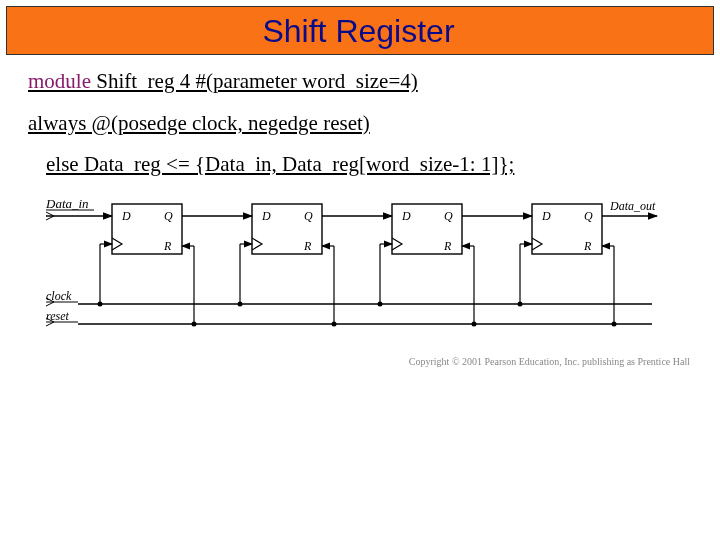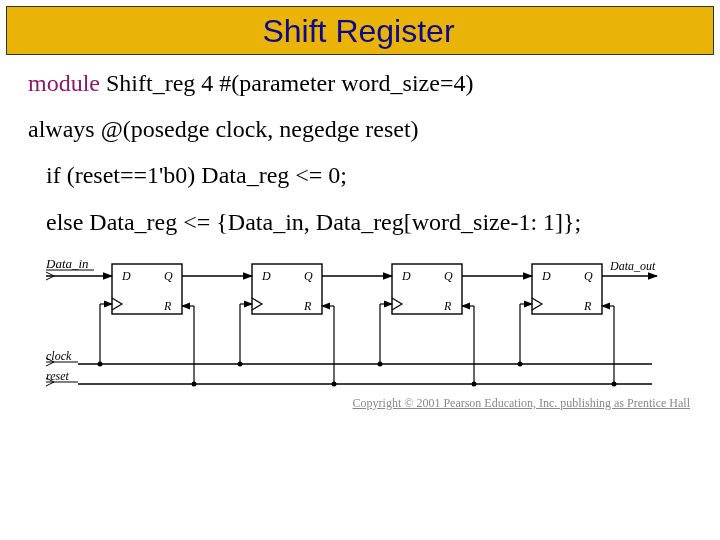--- a/index.html
+++ b/index.html
@@ -4,67 +4,66 @@
 <style>
   * { margin: 0; padding: 0; box-sizing: border-box; }
   body {
     width: 720px;
     height: 540px;
     background: #ffffff;
     font-family: "Times New Roman", serif;
     overflow: hidden;
   }
   .title-bar {
-    background: #eab308;
+    background: #f97316;
     border: 1px solid #333;
     margin: 6px 6px 0 6px;
     padding: 6px 3px 4px 0;
     text-align: center;
   }
   .title-bar h1 {
     font-family: "Comic Sans MS", cursive, sans-serif;
     font-size: 32px;
     font-weight: normal;
     color: #0a0a8a;
   }
   .code-area {
     padding: 10px 28px 4px 28px;
   }
   .code-line {
-    font-size: 24px;
+    font-size: 21px;
     line-height: 1.55;
     margin-bottom: 9px;
     color: #000;
+    text-decoration: underline;
   }
   .indent { padding-left: 18px; }
   .kw-module { color: #8a1a6a; }
   .diagram {
     margin: 2px 20px 0 42px;
   }
   .diagram svg { display: block; }
   .copyright {
     text-align: right;
-    font-size: 12px;
+    font-size: 10px;
     color: #888;
     margin-right: 30px;
-    margin-top: 0;
-    text-decoration: underline;
+    margin-top: 20px;
   }
 </style>
 </head>
 <body>
 
 <div class="title-bar">
   <h1>Shift Register</h1>
 </div>
 
 <div class="code-area">
   <div class="code-line"><span class="kw-module">module</span><span> Shift_reg 4 #(parameter  word_size=4)</span></div>
   <div class="code-line">always @(posedge clock, negedge reset)</div>
-  <div class="code-line indent">if (reset==1'b0)  Data_reg &lt;= 0;</div>
   <div class="code-line indent">else Data_reg &lt;= {Data_in, Data_reg[word_size-1: 1]};</div>
 </div>
 
 <div class="diagram">
   <svg width="620" height="140" viewBox="0 0 620 140">
     <defs>
       <marker id="arrow" markerWidth="8" markerHeight="8" refX="7" refY="3" orient="auto">
         <path d="M0,0 L8,3 L0,6 Z" fill="#000"></path>
       </marker>
       <g id="dff">

